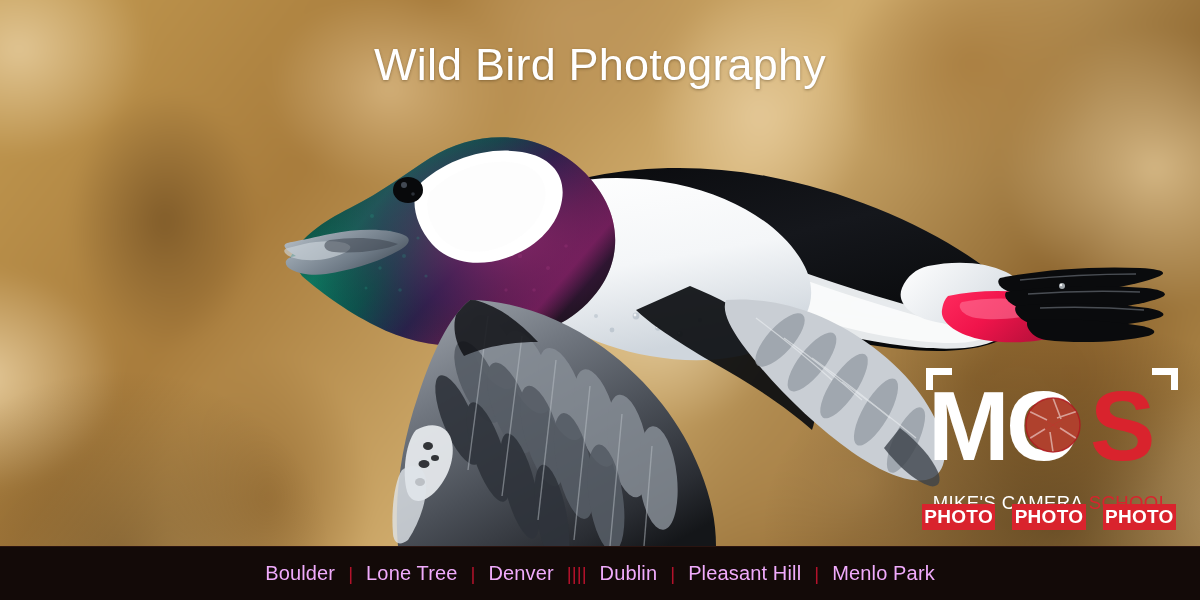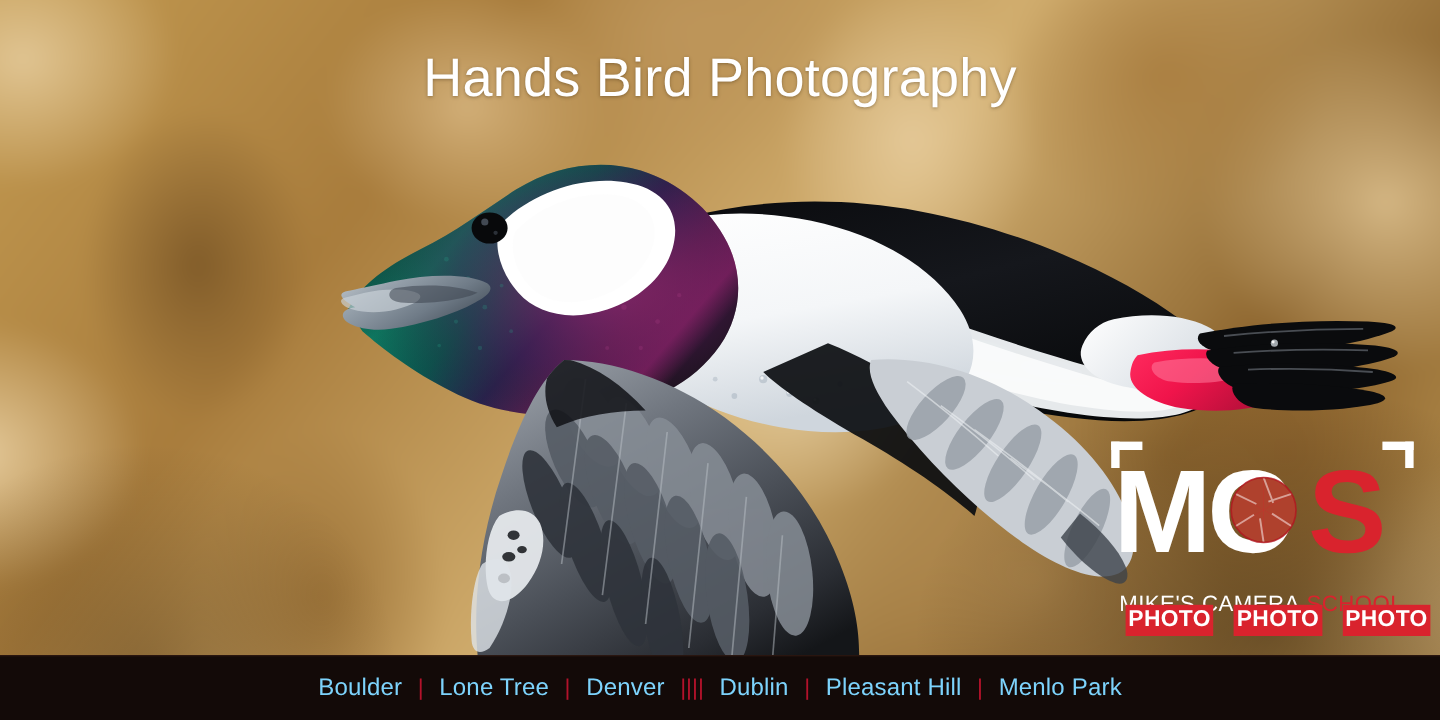--- a/index.html
+++ b/index.html
@@ -105,21 +105,21 @@
     font-weight: 400;
     font-size: 18.5px;
     letter-spacing: .4px;
     white-space: nowrap;
   }
   .tag-white { color: #ffffff; }
   .tag-red   { color: #d9232d; }
 
   .badges {
     position: absolute;
-    left: 16px; top: 136px;
+    left: 0; top: 136px;
     width: 254px;
     display: flex;
     gap: 17px;
   }
   .badge {
     flex: 1;
     background: #d9232d;
     color: #ffffff;
     font-family: "Liberation Sans", sans-serif;
     font-weight: 700;
@@ -137,21 +137,21 @@
     height: 54px;
     background: #130a08;
     display: flex;
     align-items: center;
     justify-content: center;
     gap: 0;
     z-index: 60;
     border-top: 1px solid #2a1410;
   }
   .loc {
-    color: #7dd3fc;
+    color: #f0abfc;
     font-family: "Liberation Sans", sans-serif;
     font-size: 20px;
     font-weight: 400;
     letter-spacing: .15px;
     padding: 0 13px;
     white-space: nowrap;
   }
   .sep {
     color: #b3122b;
     font-family: "Liberation Sans", sans-serif;
@@ -436,21 +436,21 @@
 
       <circle cx="1062" cy="286" r="3" fill="#c8cfd6" opacity=".8"></circle>
       <circle cx="1061" cy="285" r="1.2" fill="#fff" opacity=".9"></circle>
 
       <path d="M402,470 C414,462 424,466 426,480 C428,498 420,522 408,540
                C400,546 394,544 393,534 C391,512 394,482 402,470 Z" fill="#dfe4e8" opacity=".8"></path>
     </svg>
   </div>
 
   <div class="title-block">
-    <span class="title-line">Hands Bird Photography</span>
+    <span class="title-line">Wild Bird Photography</span>
   </div>
 
   <div class="logo">
     <span class="bracket tl"></span>
     <span class="bracket tr"></span>
 
     <div class="mcs-row">
       <svg viewBox="0 0 258 88" width="258" height="88" xmlns="http://www.w3.org/2000/svg">
 
         <text id="lgo-m" x="6" y="80" font-family="Liberation Sans, sans-serif" font-size="98" font-weight="700" fill="#ffffff">M</text>

